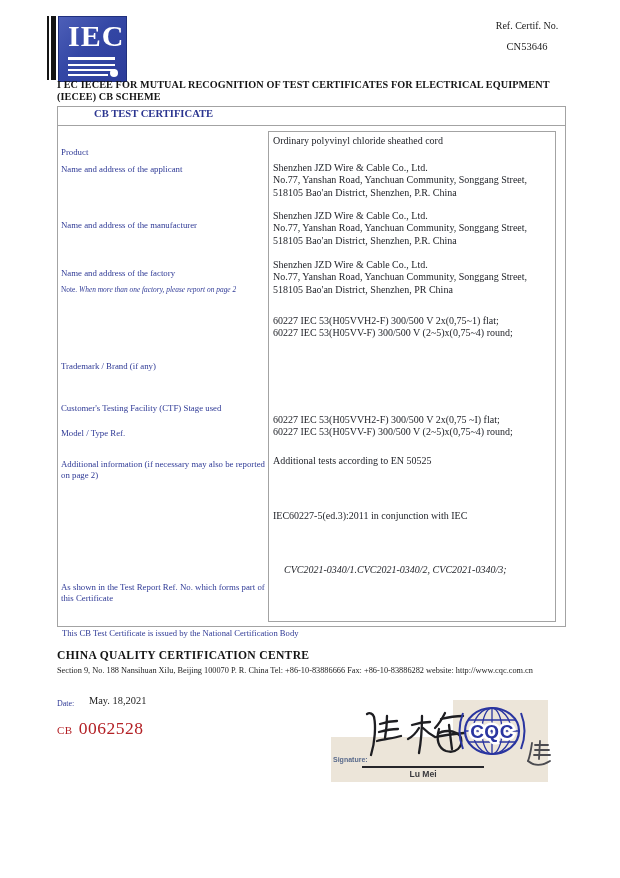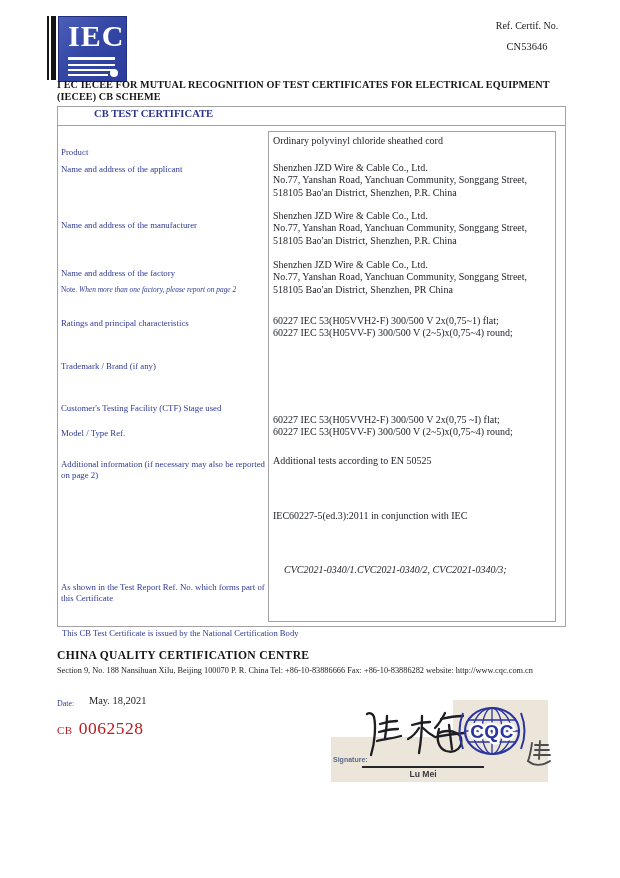--- a/index.html
+++ b/index.html
@@ -111,21 +111,20 @@
     </div>
   </div>
 
   <div class="abs inner-box"></div>
 
   <div class="lbl y-product-l">Product</div>
   <div class="lbl y-applicant-l">Name and address of the applicant</div>
   <div class="lbl y-manuf-l">Name and address of the manufacturer</div>
   <div class="lbl y-factory-l">Name and address of the factory</div>
   <div class="lbl note y-factory-note"><span>Note.</span> <span class="it">When more than one factory, please report on page 2</span></div>
-  <div class="lbl y-ratings-l">Ratings and principal characteristics</div>
   <div class="lbl y-trademark-l">Trademark / Brand (if any)</div>
   <div class="lbl y-ctf-l">Customer's Testing Facility (CTF) Stage used</div>
   <div class="lbl y-model-l">Model / Type Ref.</div>
   <div class="lbl y-additional-l">Additional information (if necessary may also be reported on page 2)</div>
   <div class="lbl y-report-l">As shown in the Test Report Ref. No. which forms part of this Certificate</div>
 
   <div class="val y-product-v">Ordinary polyvinyl chloride sheathed cord</div>
   <div class="val y-applicant-v">
     <div>Shenzhen JZD Wire &amp; Cable Co., Ltd.</div>
     <div>No.77, Yanshan Road, Yanchuan Community, Songgang Street,</div>

